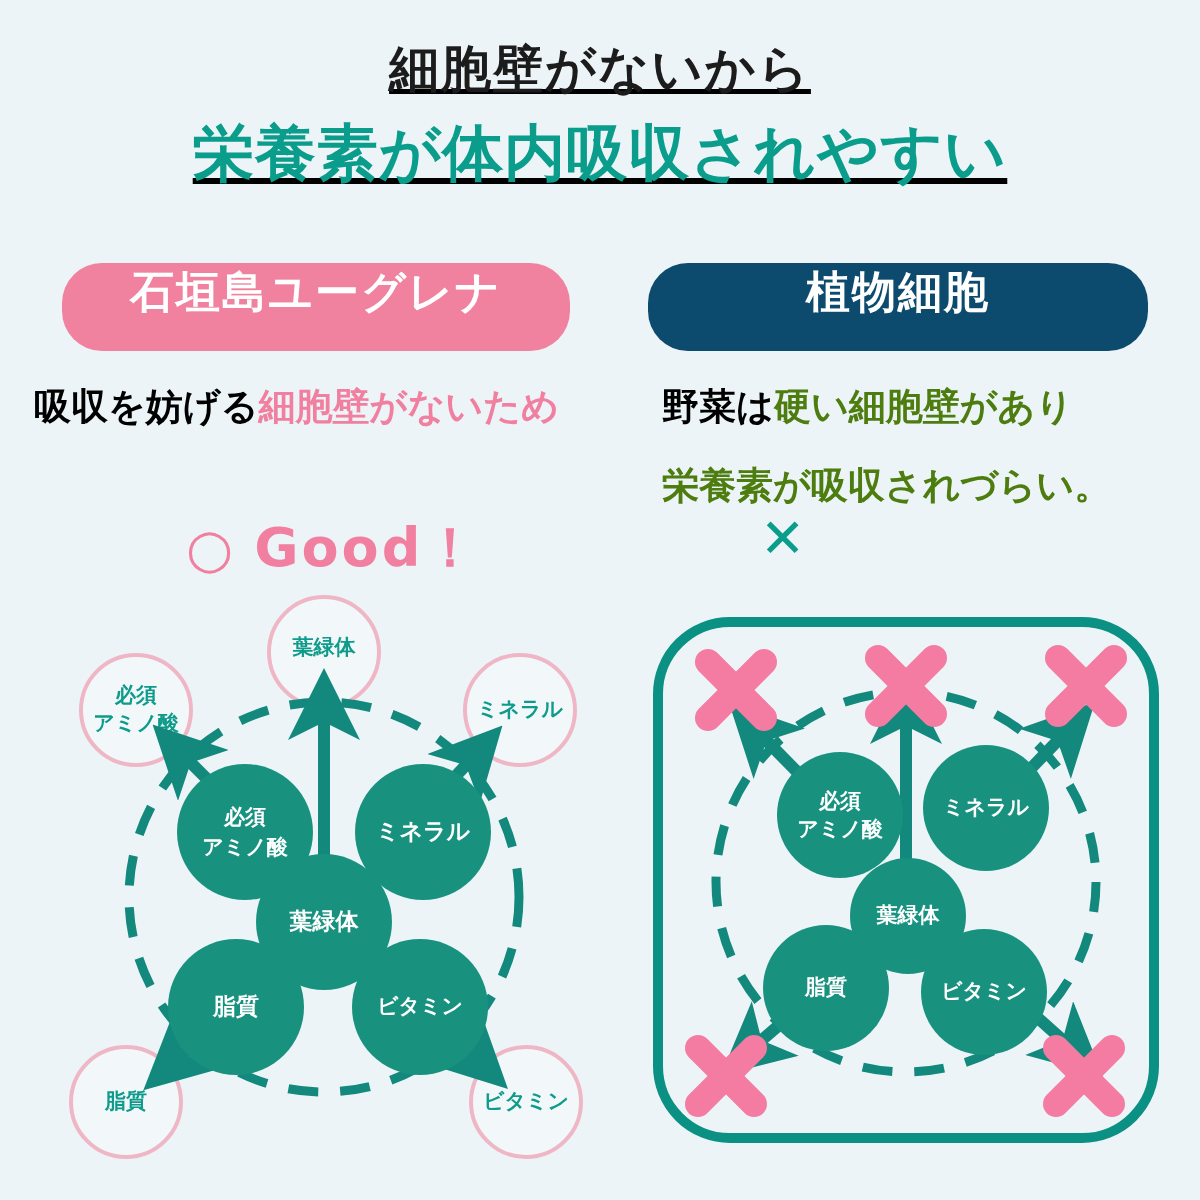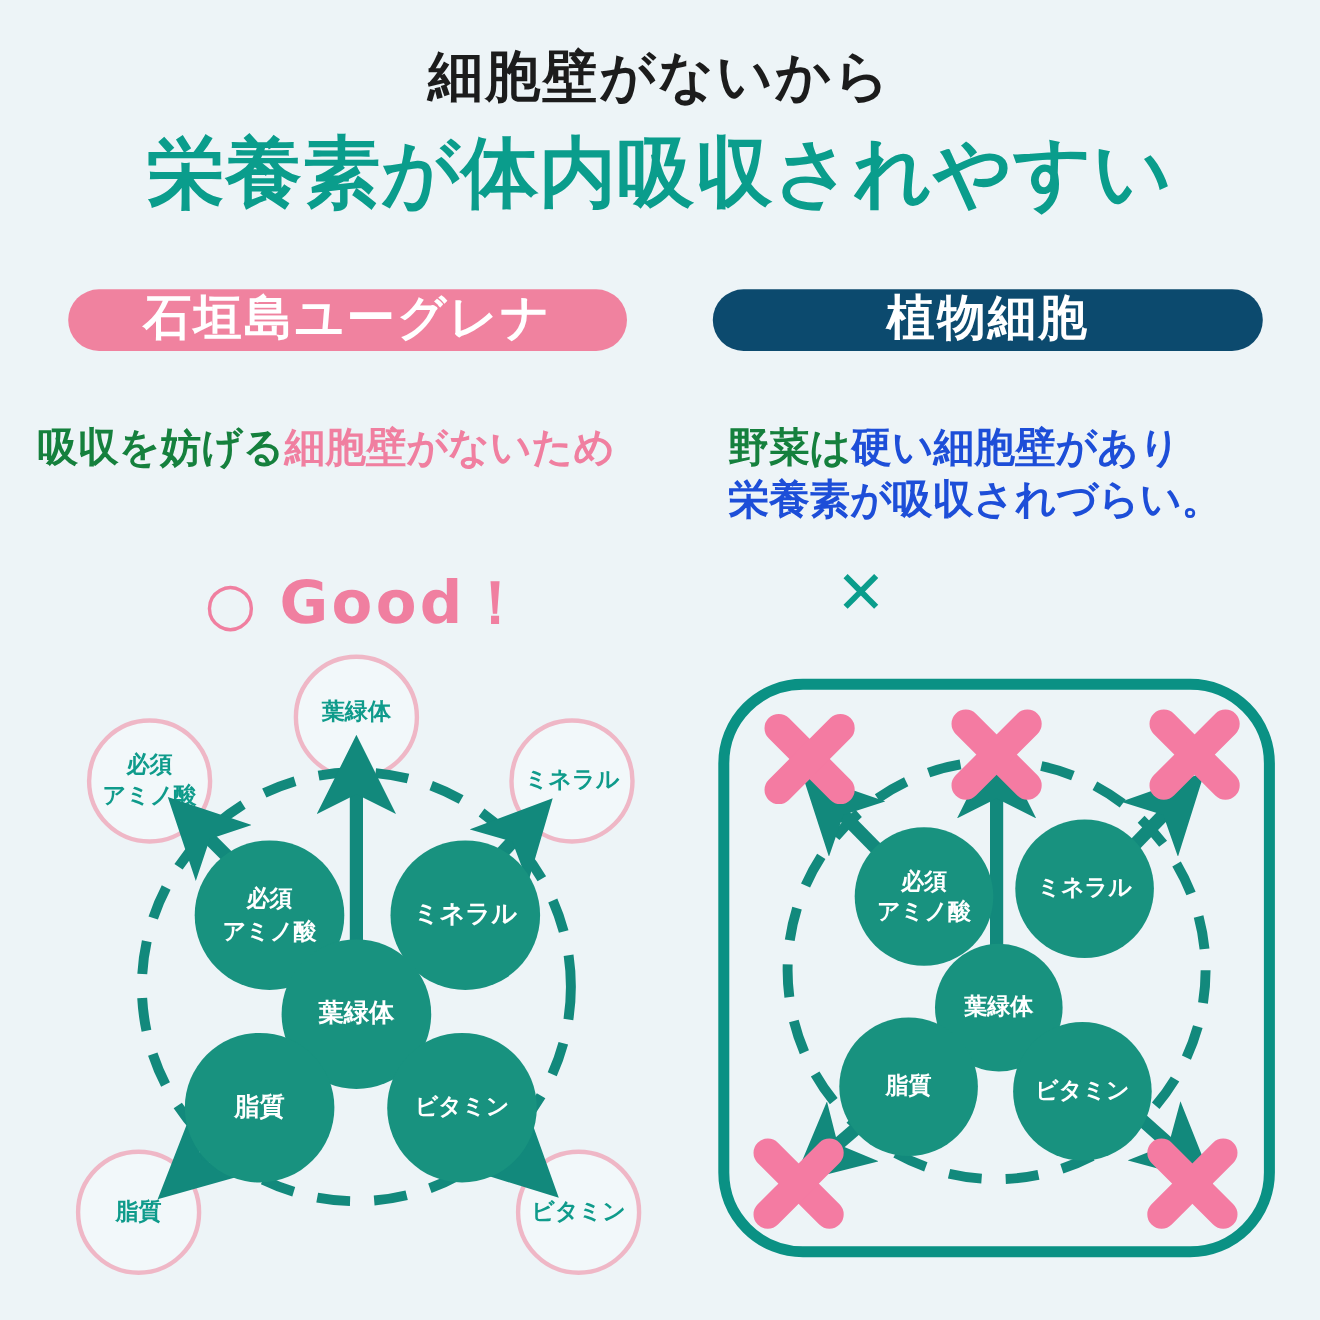--- a/index.html
+++ b/index.html
@@ -6,46 +6,46 @@
   body{
     width:1200px;height:1200px;
     background:#edf4f7;
     font-family:"DejaVu Sans","Liberation Sans",sans-serif;
     overflow:hidden;
     position:relative;
   }
   .stage{position:absolute;left:0;top:0;width:1200px;height:1200px;}
 
   
-  .headline{position:absolute;left:0;top:44px;width:1200px;text-align:center;}
+  .headline{position:absolute;left:0;top:44px;width:1200px;text-align:center;text-decoration:underline;}
   .headline-sub{
     font-size:50px;font-weight:bold;color:#1c1c1c;letter-spacing:2px;
     line-height:1.0;display:block;
   }
   .headline-main{
-    font-size:70px;font-weight:bold;color:#0a9d8c;letter-spacing:1px;
+    font-size:61px;font-weight:bold;color:#0a9d8c;letter-spacing:1px;
     line-height:1.0;display:block;margin-top:28px;
   }
 
   
   .pill{
-    position:absolute;height:56px;border-radius:40px;
-    display:flex;align-items:flex-end;justify-content:center;
+    position:absolute;height:88px;border-radius:40px;
+    display:flex;align-items:flex-start;justify-content:center;
     color:#ffffff;font-size:44px;font-weight:bold;letter-spacing:2px;
   }
   .pill-left{left:62px;top:263px;width:508px;background:#f0829f;}
   .pill-right{left:648px;top:263px;width:500px;background:#0c4a6e;}
 
   
   .desc{position:absolute;font-size:37px;font-weight:bold;line-height:1.28;letter-spacing:0px;}
   .desc-left{left:34px;top:383px;width:560px;text-align:left;}
   .desc-right{left:662px;top:383px;width:540px;text-align:left;}
-  .t-black{color:#15803d;}
+  .t-black{color:#000000;}
   .t-pink{color:#f07fa0;text-align:center;}
-  .t-teal{color:#1d4ed8;}
+  .t-teal{color:#4d7c0f;margin-top:32px;}
 
   
   .verdict{position:absolute;font-size:54px;font-weight:bold;letter-spacing:3px;display:flex;align-items:center;}
   .verdict-left{left:186px;top:512px;color:#f07fa0;}
   .verdict-right{left:760px;top:512px;color:#0a9d8c;}
   .verdict .mark{font-size:54px;margin-right:18px;line-height:1;}
 
   
   .diagram{position:absolute;}
   .diagram-left{left:48px;top:592px;width:552px;height:570px;}

